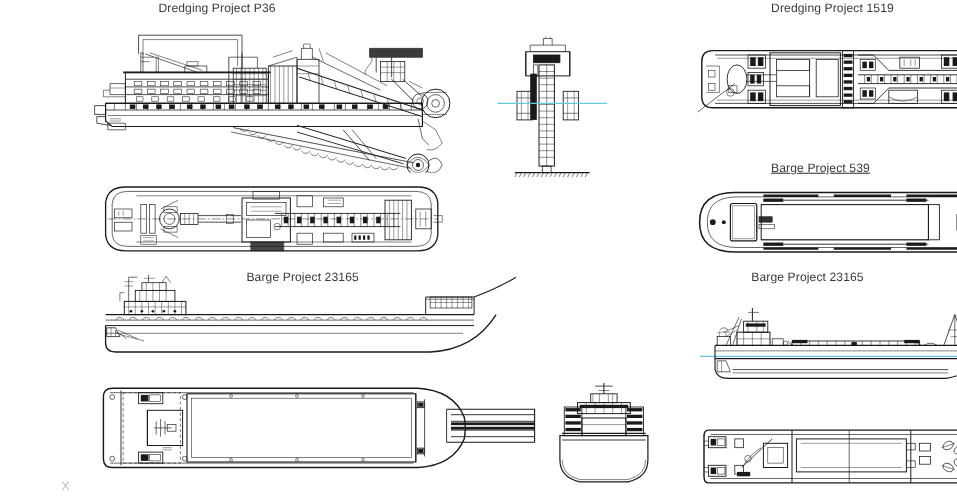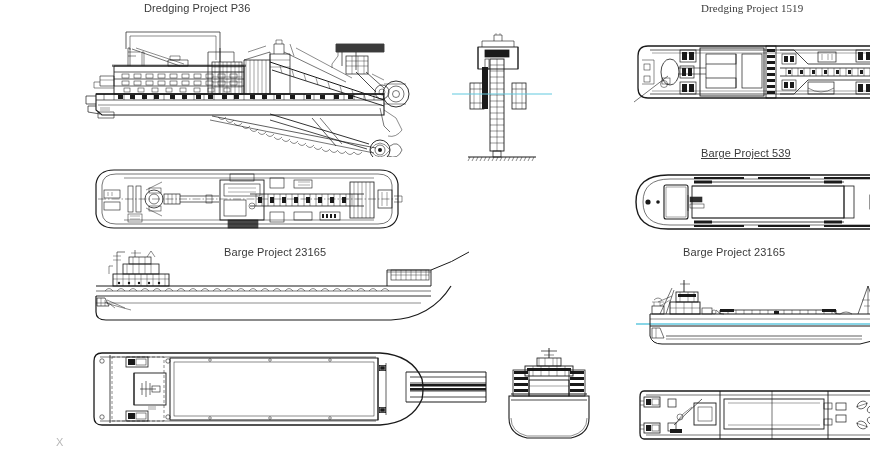--- a/index.html
+++ b/index.html
@@ -42,21 +42,21 @@
     position: absolute;
   }
 </style>
 </head>
 <body>
 
 <div id="sheet">
 
   <div class="label" style="left:88px; top:2px;">Dredging Project P36</div>
 
-  <div class="label" style="left:645px; top:2px;font-family:Liberation Serif, serif;">Dredging Project 1519</div>
+  <div class="label" style="left:645px; top:2px;">Dredging Project 1519</div>
 
   <div class="label" style="left:645px; top:147px;text-decoration:underline;">Barge Project 539</div>
 
   <div class="label" style="left:168px; top:246px;">Barge Project 23165</div>
 
   <div class="label" style="left:627px; top:246px;">Barge Project 23165</div>
 
   <div class="corner-mark" style="left:0px; top:436px;">X</div>
 
   <div class="drw" style="left:28px; top:22px;">

